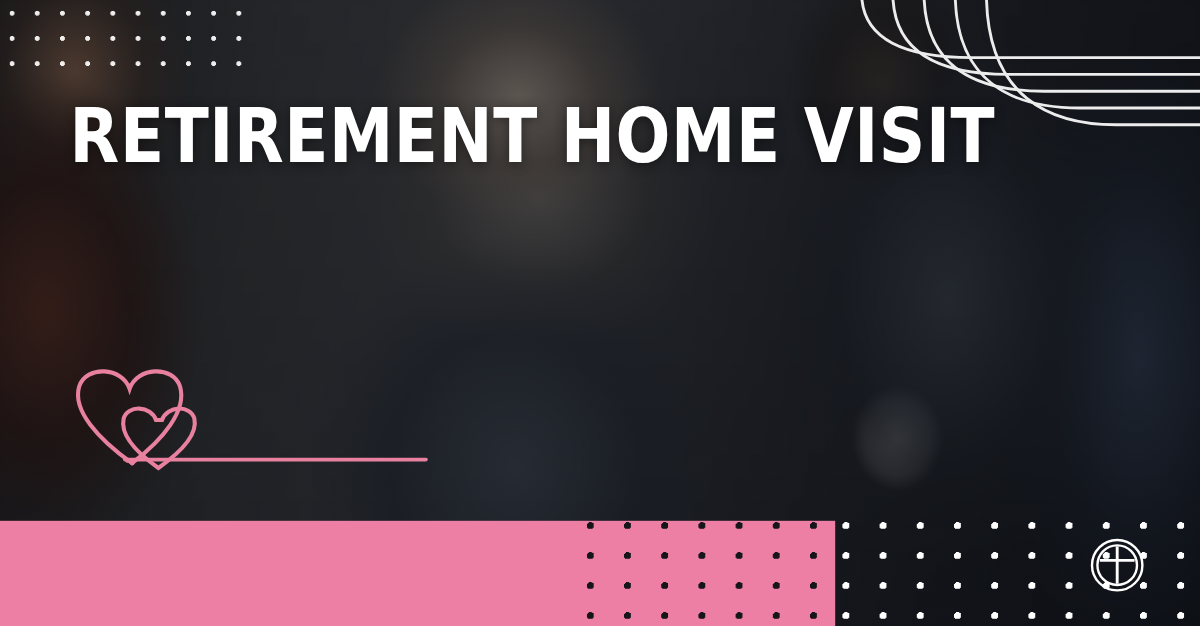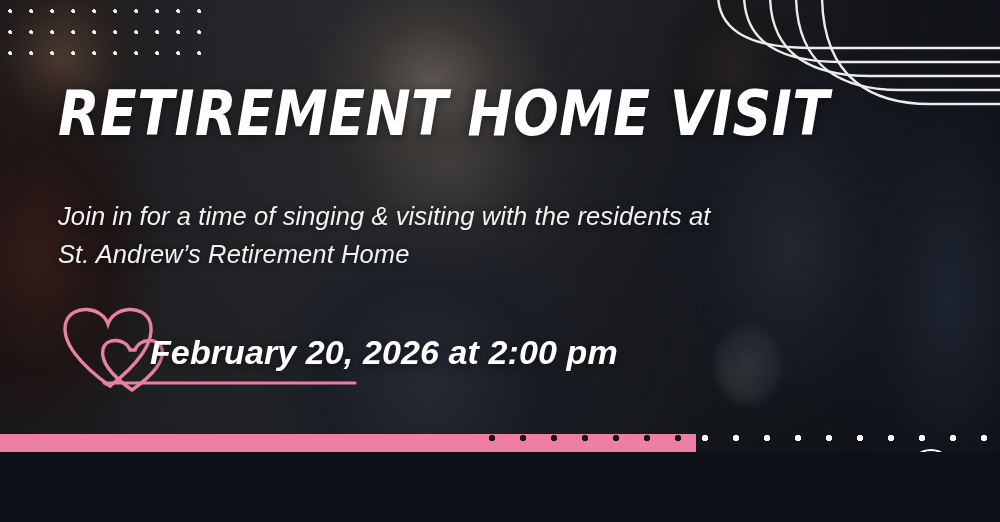--- a/index.html
+++ b/index.html
@@ -5,24 +5,23 @@
   * { margin:0; padding:0; box-sizing:border-box; }
   html, body {
     width:1000px; height:522px;
     background:#0d1016;
     font-family:"Liberation Sans", sans-serif;
     overflow:hidden;
   }
 
   #poster {
     position:relative;
-    width:1000px; height:452px;
+    width:1000px; height:522px;
     overflow:hidden;
     background:#b91c1c;
-    font-style:italic;
   }
 
   
   .photo {
     position:absolute; inset:0;
     background:
       
       radial-gradient(ellipse 130px 200px at 38px 260px, rgba(120,58,40,.95) 0%, rgba(70,32,22,.75) 55%, rgba(30,16,12,0) 100%),
       radial-gradient(ellipse 95px 110px at 62px 60px,  rgba(176,128,96,.9) 0%, rgba(96,66,48,.5) 60%, rgba(40,26,20,0) 100%),
       
@@ -152,38 +151,36 @@
         <path d="M44,-6 C44,46 86,62 140,62 L300,62"></path>
         <path d="M70,-6 C70,58 116,76 170,76 L300,76"></path>
         <path d="M96,-6 C96,70 146,90 200,90 L300,90"></path>
         <path d="M122,-6 C122,82 176,104 230,104 L300,104"></path>
       </g>
     </svg>
   </div>
 
   <h1 class="headline">RETIREMENT HOME VISIT</h1>
 
-  <p class="subtitle">Join in for a time of singing &amp; visiting with the residents at St. Andrew’s Retirement Home</p>
 
   <div class="hearts">
     <svg width="310" height="96" viewBox="0 0 310 96" fill="none">
       <g stroke="#e8819f" stroke-width="3.4" fill="none" stroke-linecap="round">
 
         <path d="M56,28 C50,10 20,8 14,26 C8,46 30,70 58,90 C84,70 104,46 98,26 C92,8 62,10 56,28 Z"></path>
 
         <path d="M78,54 C74,42 54,41 51,53 C48,67 63,82 80,94 C97,82 113,67 110,53 C107,41 87,42 83,54 Z"></path>
 
         <path d="M58,90 C60,90 57,88 54,88"></path>
       </g>
 
       <path d="M52,87 L303,87" stroke="#e8819f" stroke-width="3" stroke-linecap="round" fill="none"></path>
     </svg>
   </div>
 
-  <div class="date">February 20, 2026 at 2:00 pm</div>
 
   <div class="footer-bar"></div>
   <div class="dots-pink"></div>
   <div class="dots-dark"></div>
 
   <div class="logo">
     <svg width="46" height="46" viewBox="0 0 46 46" fill="none">
       <circle cx="23" cy="23" r="21" stroke="#ffffff" stroke-width="2" fill="none"></circle>
       <circle cx="23" cy="23" r="16.5" stroke="#ffffff" stroke-width="2" fill="none"></circle>
       <path d="M23,7.5 L23,38.5" stroke="#ffffff" stroke-width="2.4"></path>

